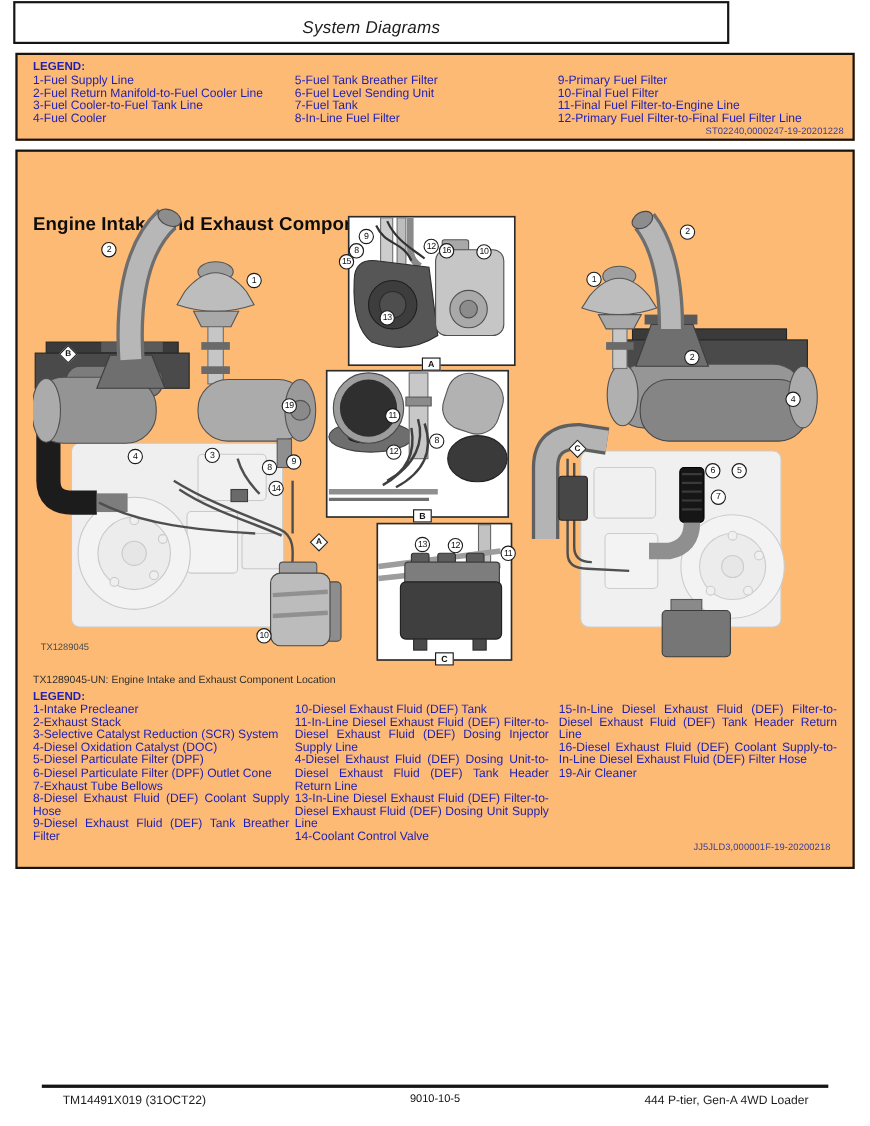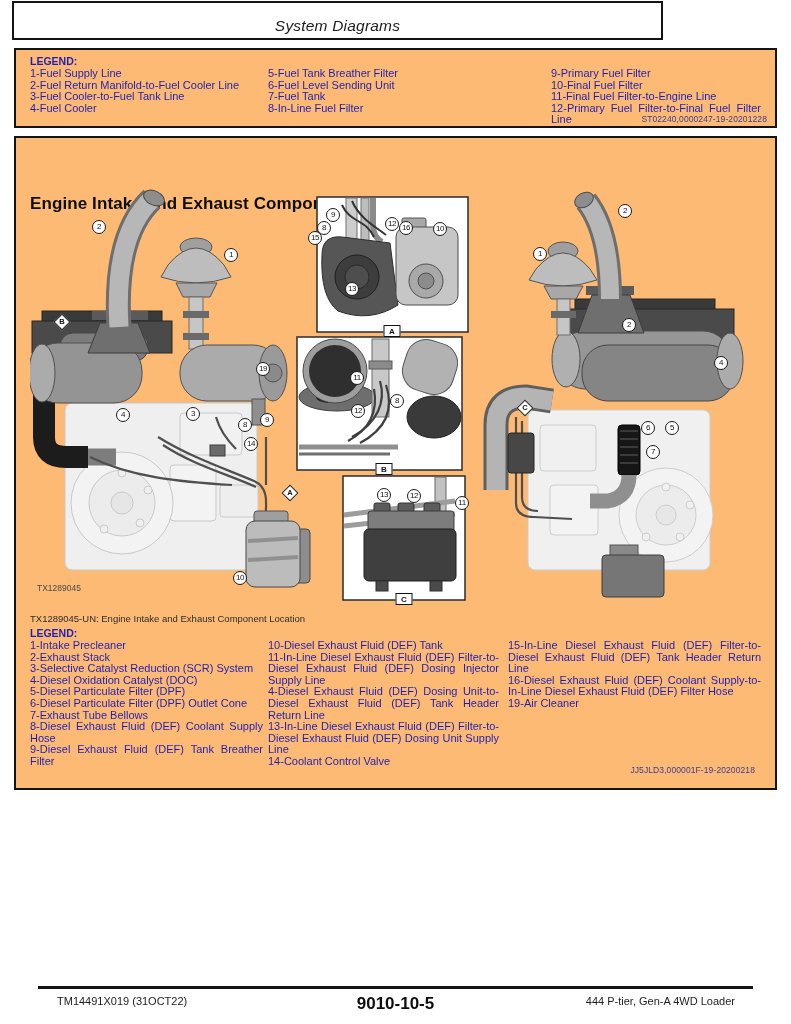--- a/index.html
+++ b/index.html
@@ -25,21 +25,21 @@
   .fuel-legend-box { top:48px; height:80px; padding:5px 14px 2px 14px; }
   .legend-heading {
     color:var(--legend-blue,#1f1fb4); font-weight:bold; font-size:10.5px;
     line-height:12px; margin-bottom:1px;
   }
   .legend-cols { display:flex; }
   .legend-col { font-size:11px; line-height:11.6px; font-weight:normal;
     color:var(--legend-blue,#1f1fb4); }
   .fuel-legend-box .legend-col.c1 { width:238px; }
   .fuel-legend-box .legend-col.c2 { width:239px; }
-  .fuel-legend-box .legend-col.c3 { flex:1;margin-left:44px; }
+  .fuel-legend-box .legend-col.c3 { flex:1; }
   .legend-item { text-align:justify; }
   .doc-code {
     position:absolute; right:8px; bottom:2px; font-size:8.5px;
     color:#3c3c94; font-weight:normal; letter-spacing:0.1px;
   }
   
   .section-box { top:136px; height:654px; padding:0; }
   .section-title {
     position:absolute; left:14px; top:8px; font-size:17px; font-weight:bold;
     color:#0d0d0d; letter-spacing:0.1px;margin-top:48px;
@@ -81,21 +81,21 @@
   .def-legend-heading { position:absolute; left:14px; top:489px; }
   .def-legend-cols { position:absolute; left:14px; top:502px; width:731px; }
   .def-legend-cols .legend-col.c1 { width:233px; margin-right:5px; }
   .def-legend-cols .legend-col.c2 { width:231px; margin-right:9px; }
   .def-legend-cols .legend-col.c3 { flex:1; }
   .section-code { position:absolute; right:20px; top:627px; font-size:8.5px; color:#3c3c94; }
   
   .footer-rule { position:absolute; left:38px; top:986px; width:715px; height:3px; background:#141414; }
   .footer-left  { position:absolute; left:57px;  top:995px; font-size:11px; color:#1c1c1c; }
   .footer-center{ position:absolute; left:0; top:994px; width:100%; text-align:center;
-                  font-size:17px; font-weight:bold; color:#0d0d0d; }
+                  font-size:10px; font-weight:normal; color:#0d0d0d; }
   .footer-right { position:absolute; right:56px; top:995px; font-size:11px; color:#1c1c1c; }
 </style>
 </head>
 <body>
 
 <div class="page">
 
   <div class="header-box">
     <div class="header-title">System Diagrams</div>
   </div>

